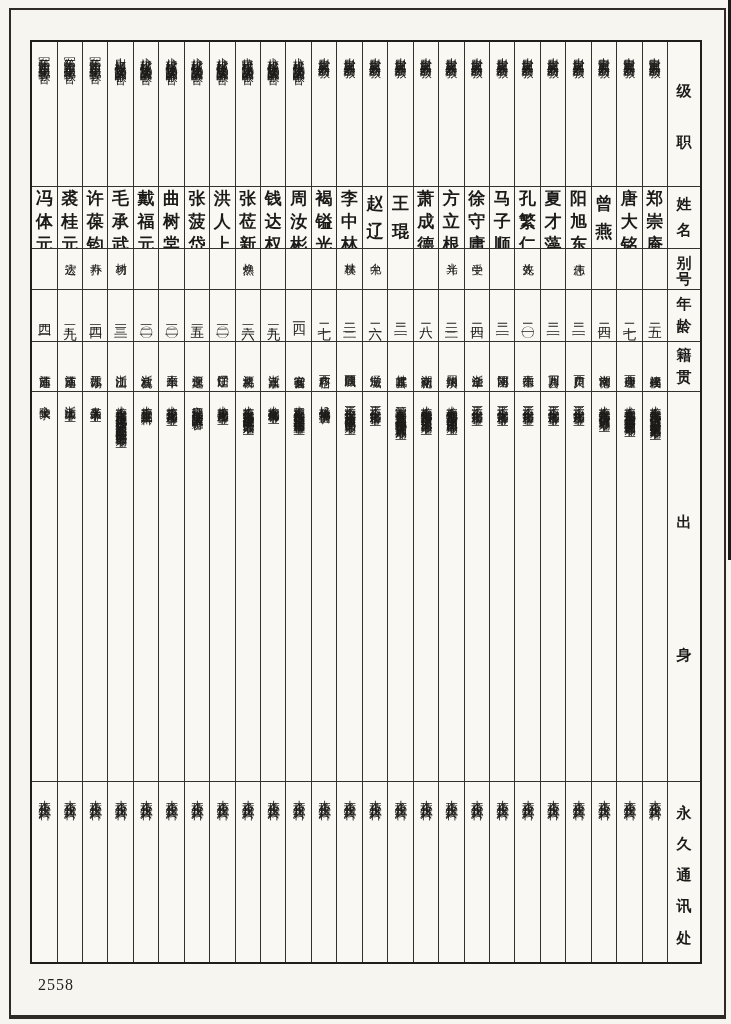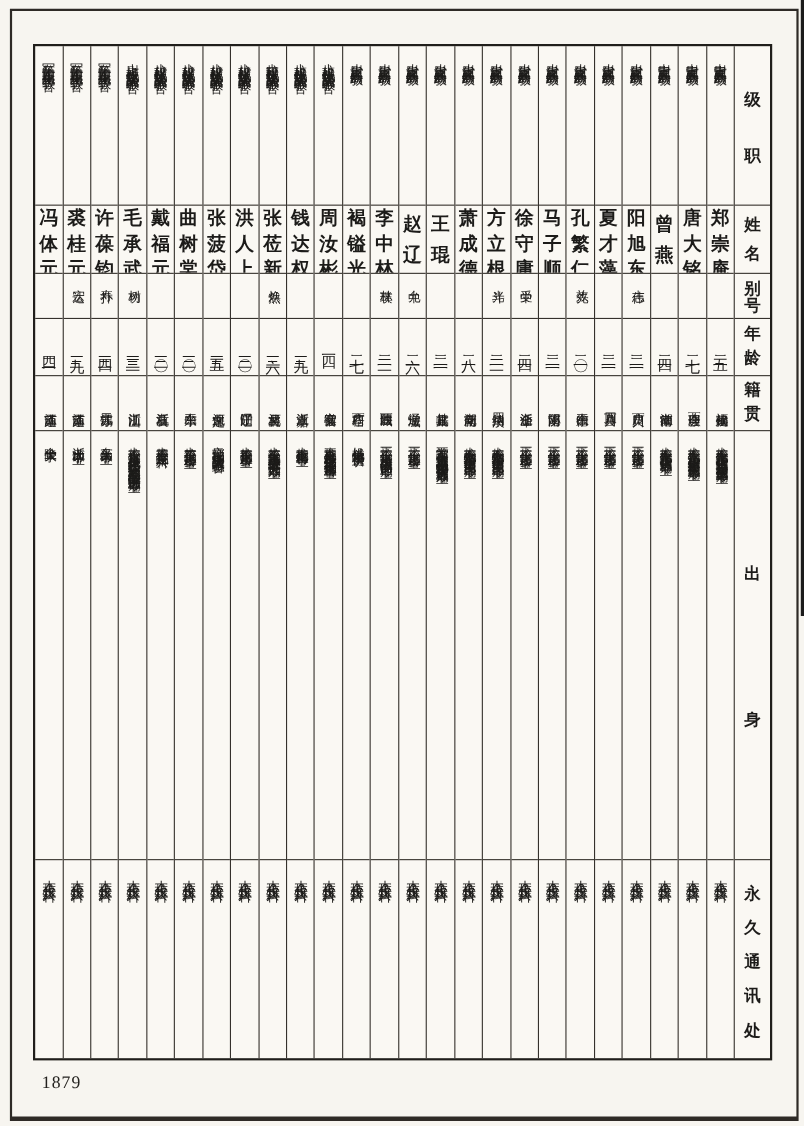--- a/index.html
+++ b/index.html
@@ -778,14 +778,14 @@
           <div class="vtext">江苏南通</div>
         </div>
         <div class="cell cell-origin">
           <div class="vtext">金陵大学</div>
         </div>
         <div class="cell cell-contact">
           <div class="vtext">本校步兵科</div>
         </div>
       </div>
     </div>
-  <div class="page-number">1879</div>
+  <div class="page-number">2558</div>
 </div>
 
 </body></html>

